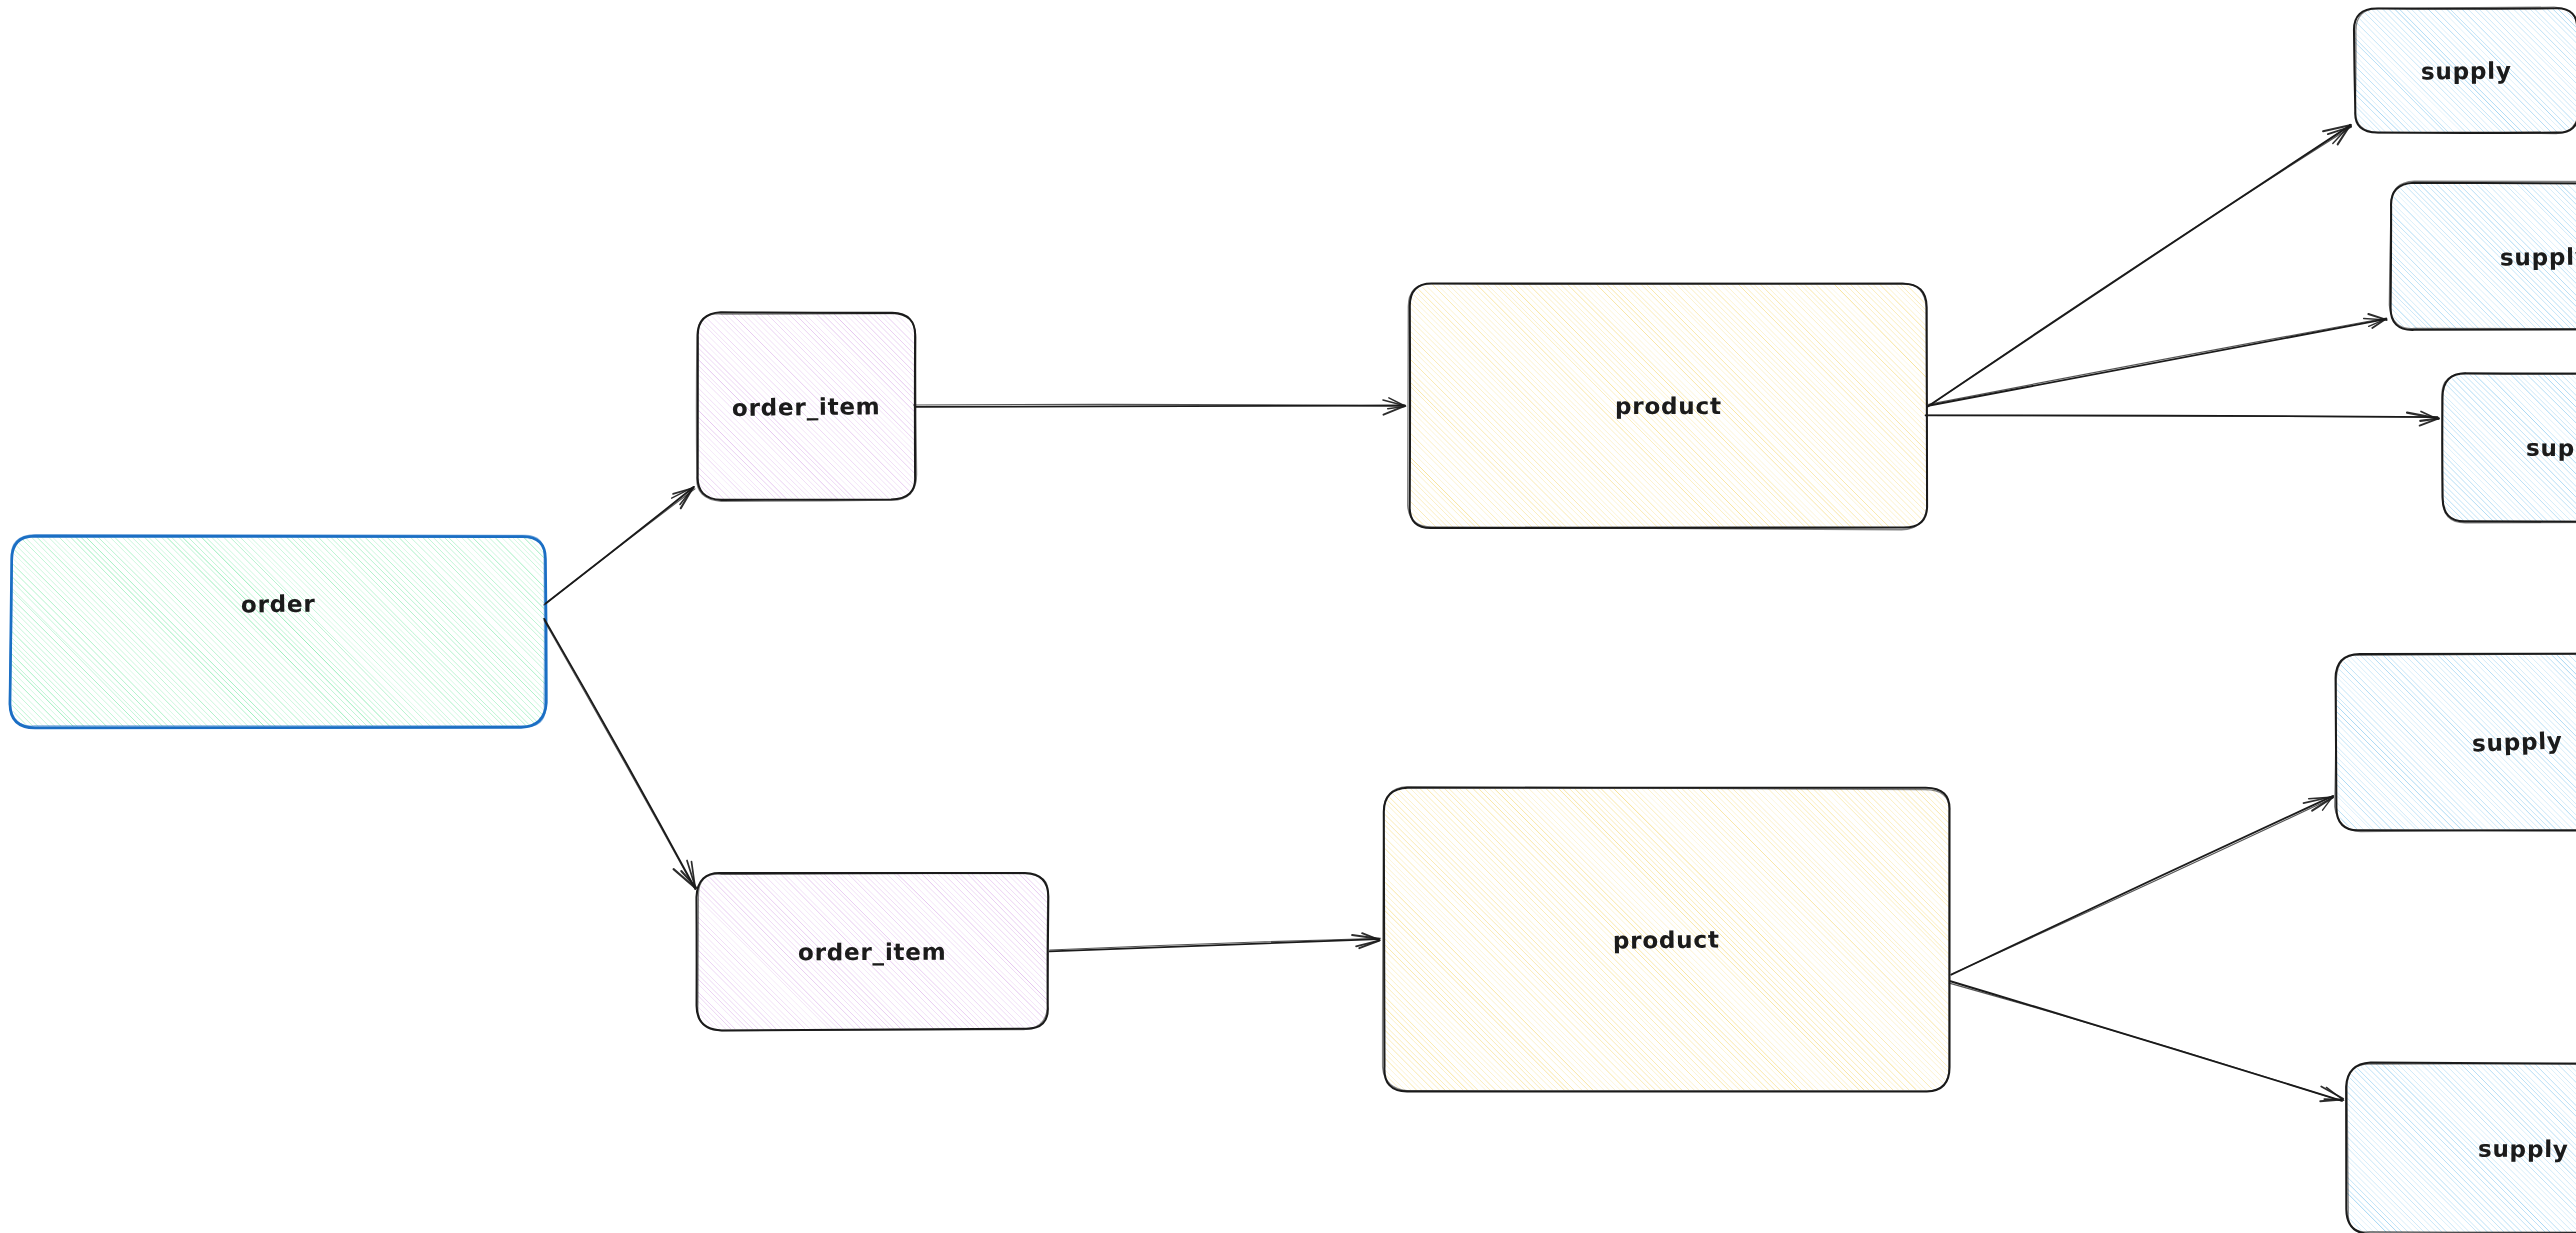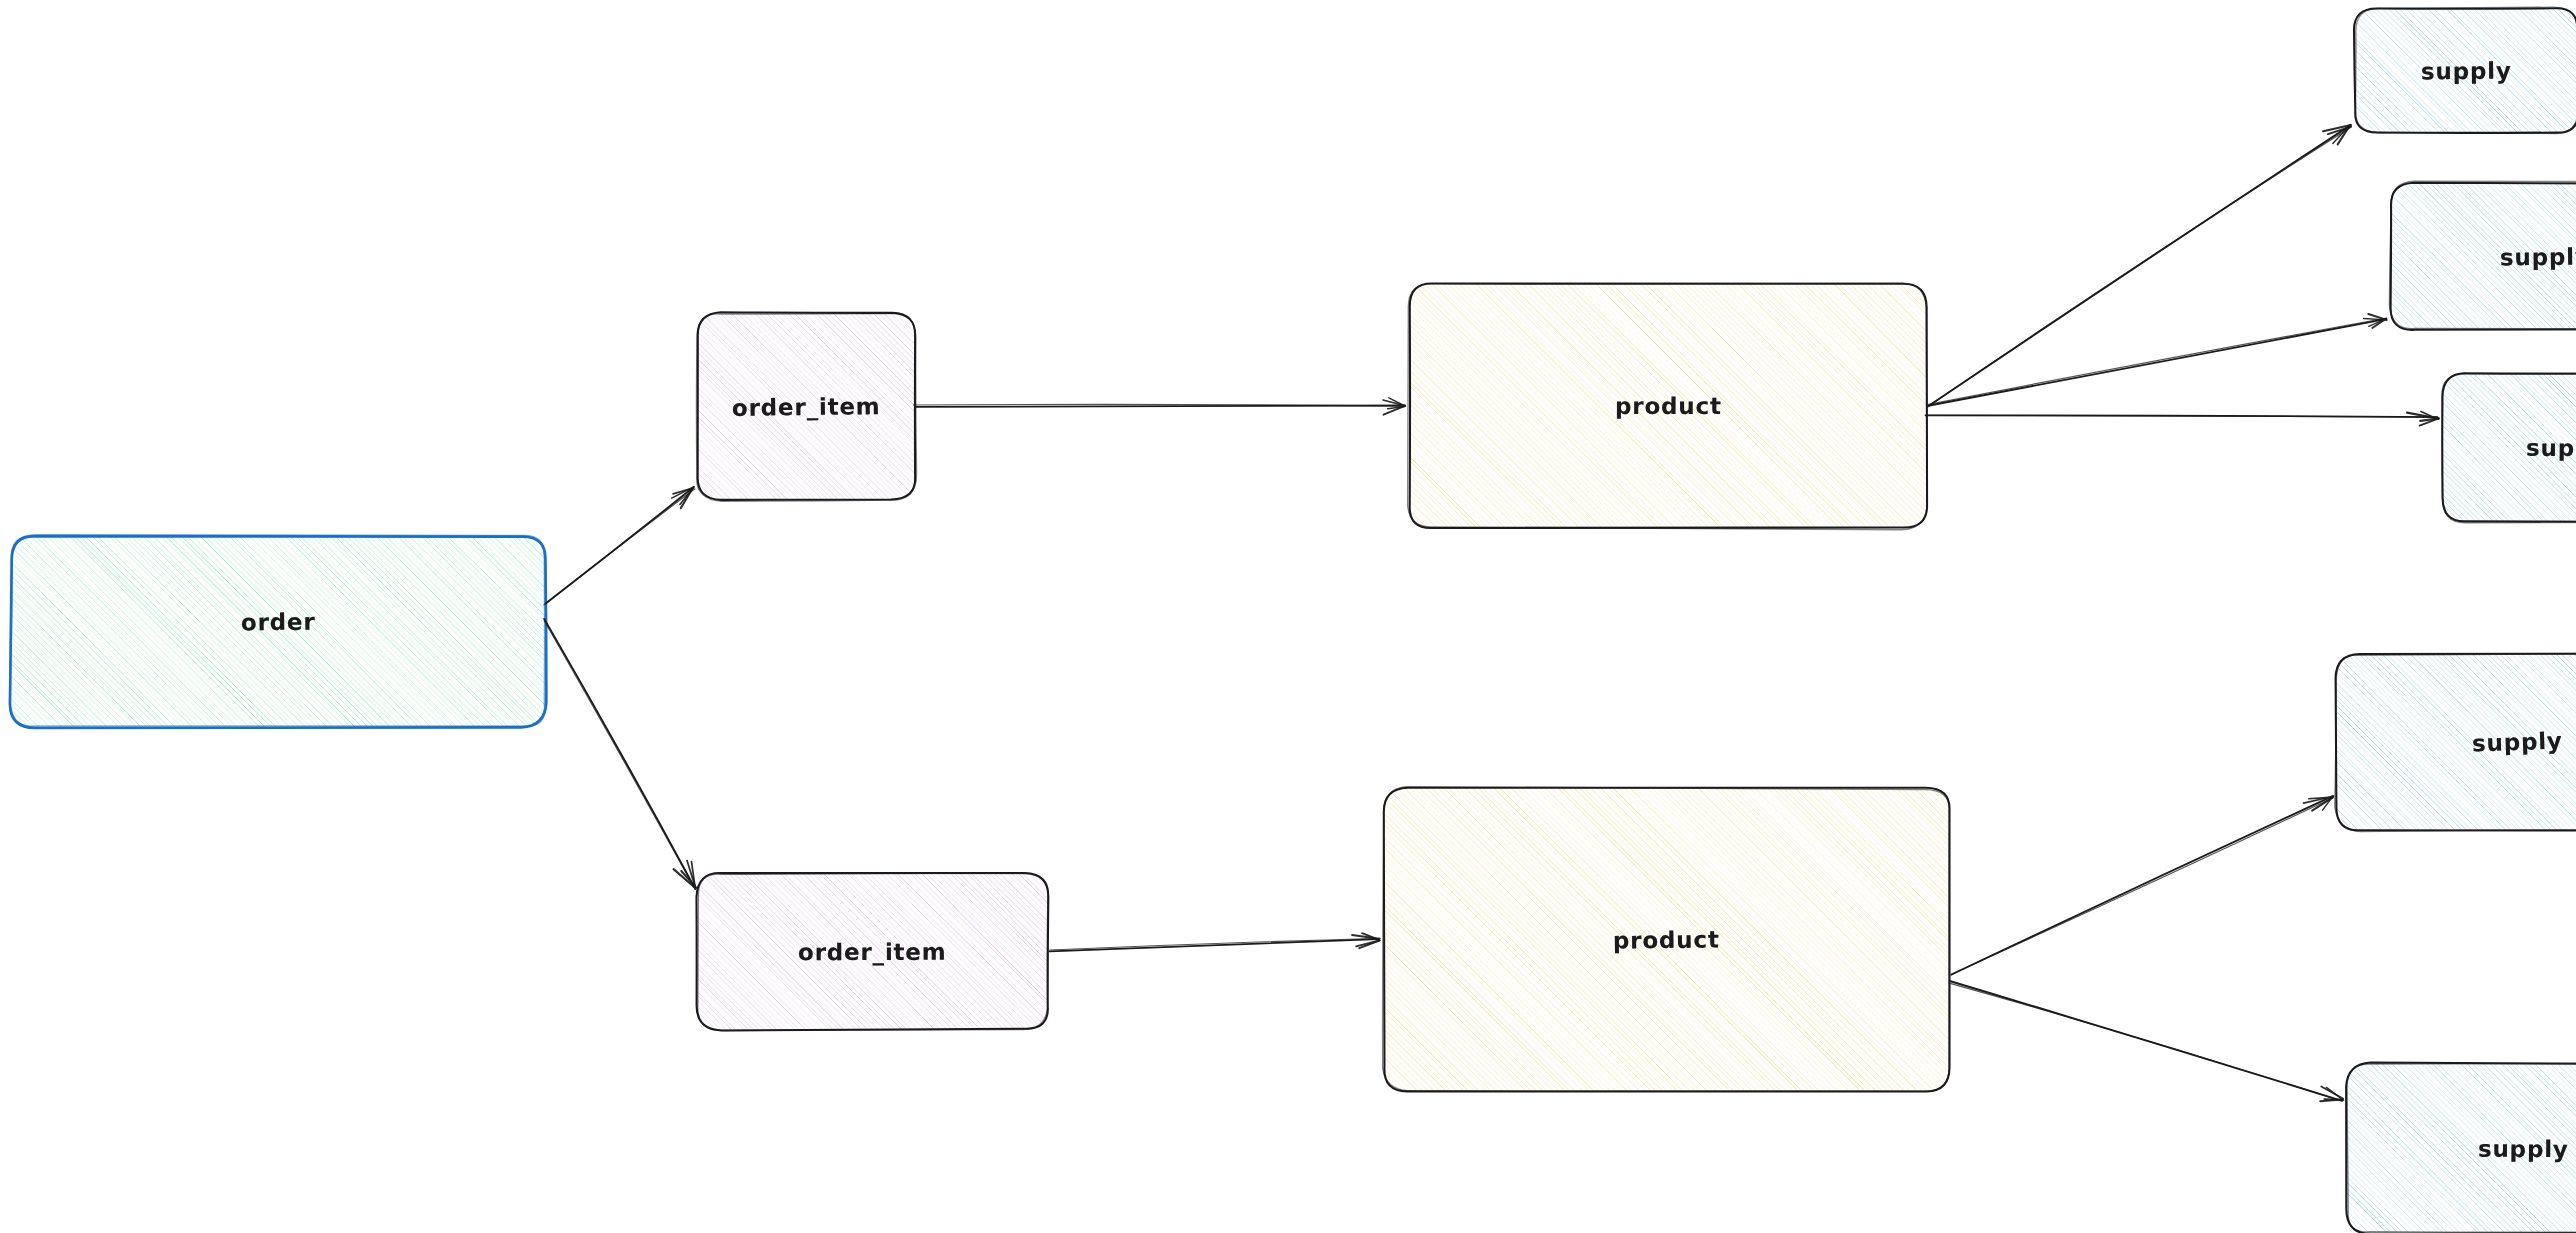--- a/index.html
+++ b/index.html
@@ -1139,21 +1139,21 @@
         <path d="M 4488.123191683665 1573.8664455896837 L 4528.4114915778755 1548.173980951616" fill="none" stroke="#1b1b1b" stroke-width="3.81" stroke-linecap="round" opacity="0.92"></path>
         <path d="M 3785.8285262901336 1905.2234244872163 Q 4163.302154690421 2018.502884428036 4546.162477809326 2137.4481721768257" fill="none" stroke="#1b1b1b" stroke-width="3.6" stroke-linecap="round" opacity="1"></path>
         <path d="M 3783.4984862362035 1908.774792377306 Q 4163.818354922741 2015.6388579914537 4544.271865396617 2137.2940424379062" fill="none" stroke="#1b1b1b" stroke-width="2.2" stroke-linecap="round" opacity="0.75"></path>
         <path d="M 4515.778632918873 2111.4628363218767 L 4549.161714246353 2136.242445591242" fill="none" stroke="#1b1b1b" stroke-width="2.95" stroke-linecap="round" opacity="0.92"></path>
         <path d="M 4503.812027727289 2138.2134323977475 L 4546.18699810267 2134.8533823130288" fill="none" stroke="#1b1b1b" stroke-width="3.53" stroke-linecap="round" opacity="0.92"></path>
         <path d="M 4505.743001056902 2109.4015948620454 L 4548.607365639737 2133.1280176633604" fill="none" stroke="#1b1b1b" stroke-width="3.29" stroke-linecap="round" opacity="0.92"></path>
         <path d="M 4511.63180512871 2133.9852735110444 L 4547.654446109986 2134.7477589746572" fill="none" stroke="#1b1b1b" stroke-width="3.26" stroke-linecap="round" opacity="0.92"></path>
       </g>
     </svg>
   <div id="node-layer">
-      <div class="node n-order" style="left: 10.3px; top: 526px; width: 535px; height: 192px;">
+      <div class="node n-order" style="left: 10.3px; top: 508px; width: 535px; height: 192px;">
         <span class="node-label" style="transform: rotate(-0.78deg);">order</span>
       </div>
       <div class="node n-oitem" style="left: 697px; top: 313px; width: 218px; height: 187px;">
         <span class="node-label" style="transform: rotate(-0.69deg);">order_item</span>
       </div>
       <div class="node n-oitem" style="left: 697px; top: 873px; width: 351px; height: 157px;">
         <span class="node-label" style="transform: rotate(-0.2deg);">order_item</span>
       </div>
       <div class="node n-product" style="left: 1409px; top: 283px; width: 518px; height: 245px;">
         <span class="node-label" style="transform: rotate(0.03deg);">product</span>

